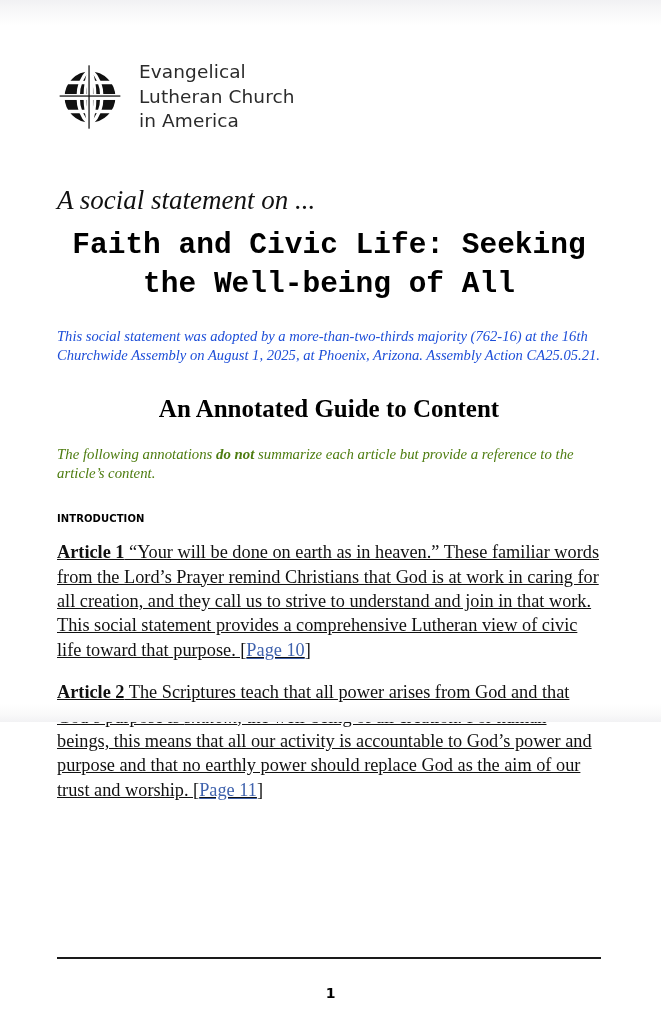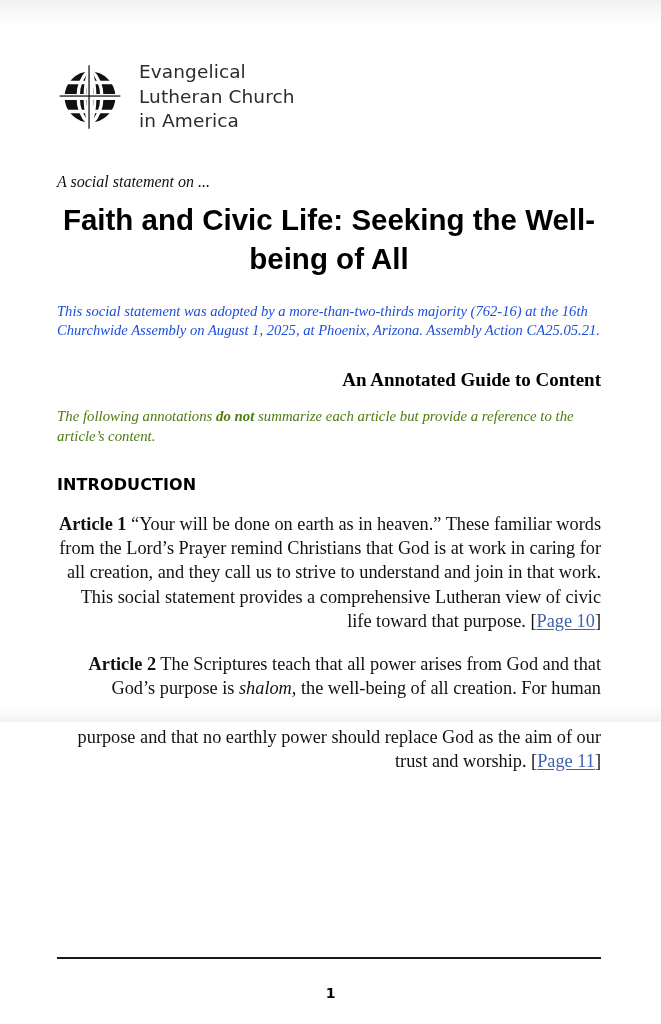--- a/index.html
+++ b/index.html
@@ -70,92 +70,93 @@
     font-size: 18.5px;
     line-height: 1.32;
     color: #2b2b2b;
     font-weight: 400;
     letter-spacing: 0.1px;
     white-space: pre-line;
   }
 
   
   .kicker {
-    margin-top: 32px;
-    font-family: "Liberation Serif", serif;
-    font-style: italic;
-    font-size: 16px;
+    margin-top: 44px;
+    font-family: "Liberation Serif", serif;
+    font-style: italic;
+    font-size: 27px;
     line-height: 1.2;
     color: #111;
   }
   .doc-title {
     margin-top: 10px;
     text-align: center;
-    font-family: Liberation Sans, sans-serif;
+    font-family: Liberation Mono, monospace;
     font-weight: bold;
     font-size: 29.5px;
     line-height: 1.30;
     color: #000;
     padding: 0 4px;
   }
 
   .adoption-note {
     margin-top: 24px;
     font-family: "Liberation Serif", serif;
     font-style: italic;
     font-size: 14.6px;
     line-height: 1.33;
     color: #1d4ed8;
     text-align: left;
   }
 
   
   .guide-heading {
     margin-top: 28px;
-    text-align: right;
-    font-family: "Liberation Serif", serif;
-    font-weight: bold;
-    font-size: 19px;
+    text-align: center;
+    font-family: "Liberation Serif", serif;
+    font-weight: bold;
+    font-size: 25px;
     line-height: 1.2;
     color: #000;
   }
   .guide-sub {
     margin-top: 11px;
     font-family: "Liberation Serif", serif;
     font-style: italic;
     font-size: 14.8px;
     line-height: 1.34;
     color: #4d7c0f;
   }
   .guide-sub b {
     font-weight: bold;
     font-style: italic;
   }
 
   
   .section-heading {
     font-family: "DejaVu Sans", sans-serif;
     font-weight: bold;
-    font-size: 16px;
+    font-size: 10px;
     line-height: 1.30;
     letter-spacing: 0.1px;
     color: #000;
     text-transform: uppercase;
   }
   .sh-intro { margin-top: 28px; }
   .sh-one   { margin-top: 30px; }
 
   
   .article {
     margin-top: 15px;
     font-family: "Liberation Serif", serif;
     font-size: 18.3px;
     line-height: 1.33;
     color: #111;
-    text-align: right;
+    text-align: left;
+    text-decoration: underline;
   }
   .article .art-label {
     font-weight: bold;
   }
   .article em {
     font-style: italic;
   }
   .pagelink {
     color: #3f62ad;
     text-decoration: underline;

